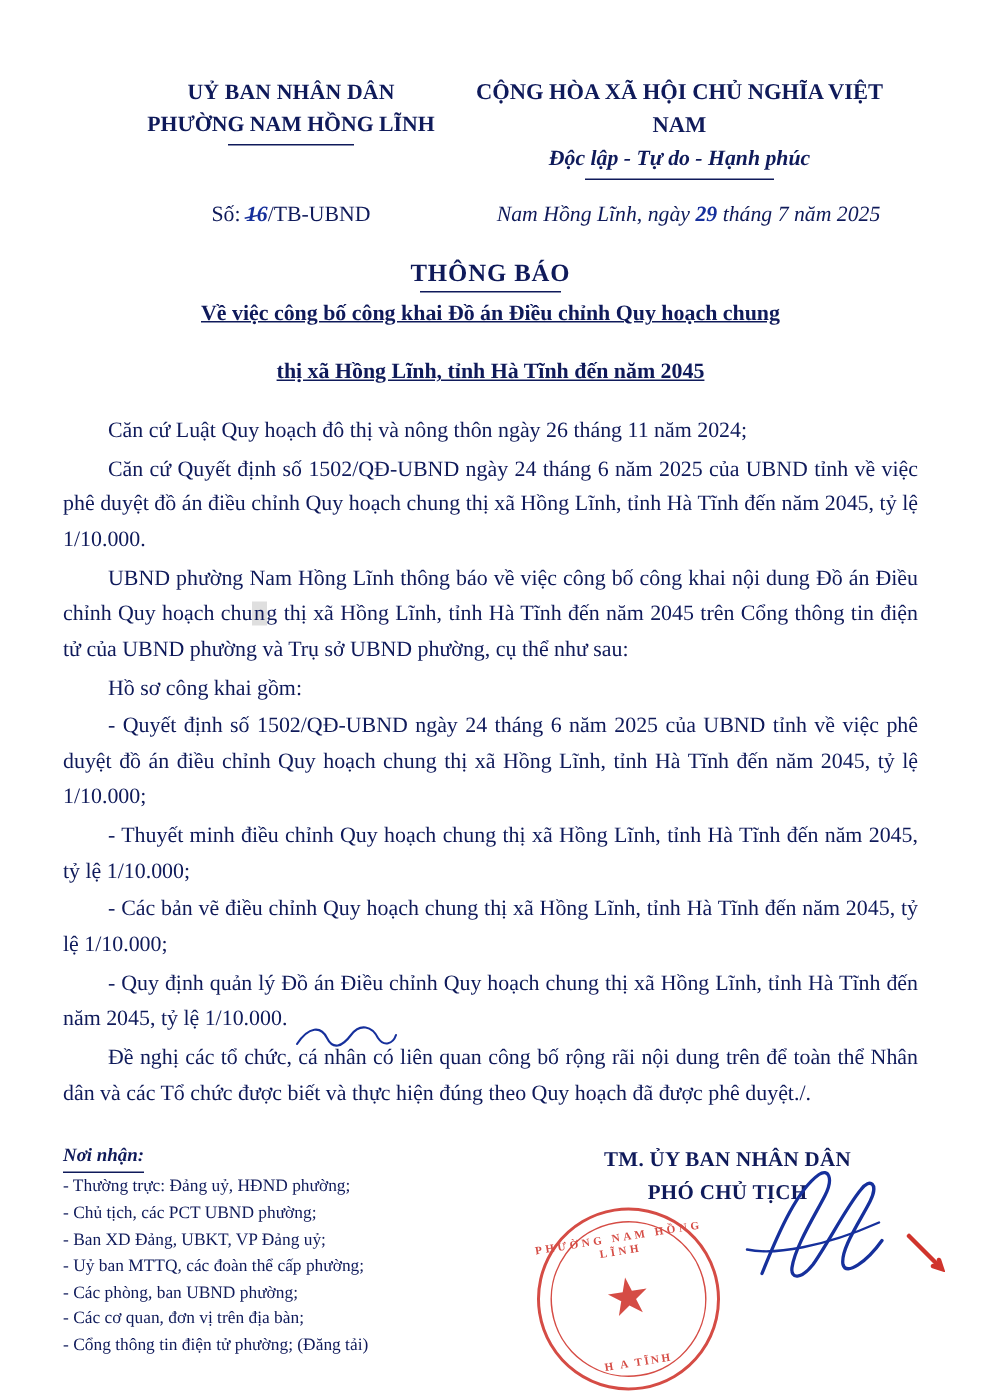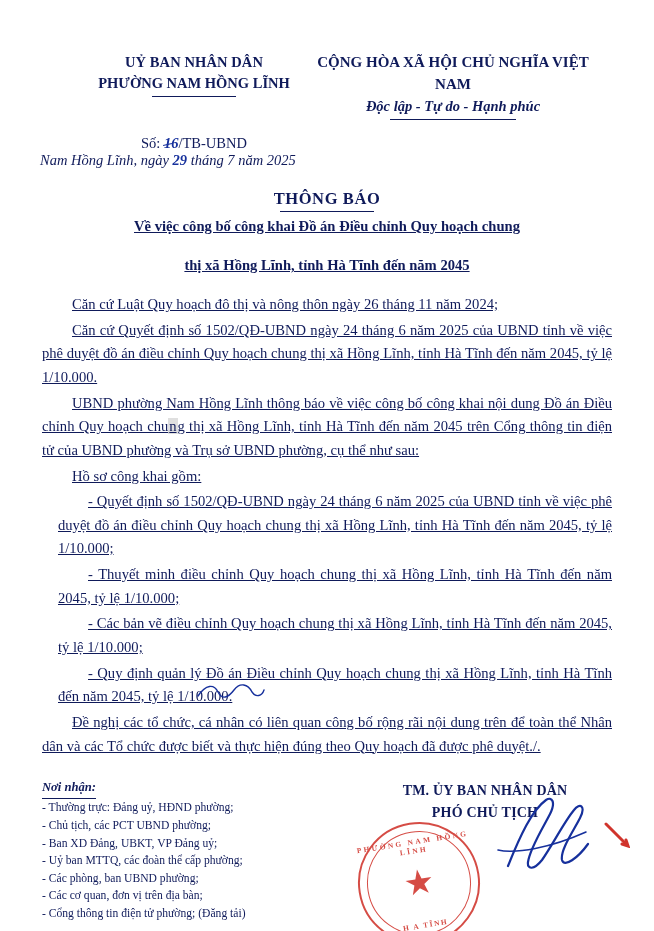--- a/index.html
+++ b/index.html
@@ -80,21 +80,21 @@
     left: 14%;
     right: 14%;
     bottom: -3px;
     height: 1.1px;
     background: #0f1a5a;
   }
 
   
   .numrow {
     display: flex;
-    flex-direction: column;
+    flex-direction: row;
     align-items: baseline;
     padding: 18px 40px 0 40px;
   }
   .numrow-left {
     width: 232px;
     text-align: center;
     padding-left: 38px;
     font-size: 14.5px;
   }
   .numrow-right {
@@ -160,25 +160,23 @@
   .body {
     padding: 0 42px 0 42px;
     margin-top: 16px;
     font-size: 14.6px;
     line-height: 1.62;
     text-align: justify;
   }
   .body p {
     margin: 0 0 2px 0;
     text-indent: 30px;
-    text-decoration: underline;
   }
   .body p.dash {
     text-indent: 30px;
-    margin-left: 16px;
   }
 
   
   .footer {
     display: flex;
     flex-direction: row;
     padding: 14px 36px 0 42px;
     margin-top: 6px;
   }
   .recipients {

